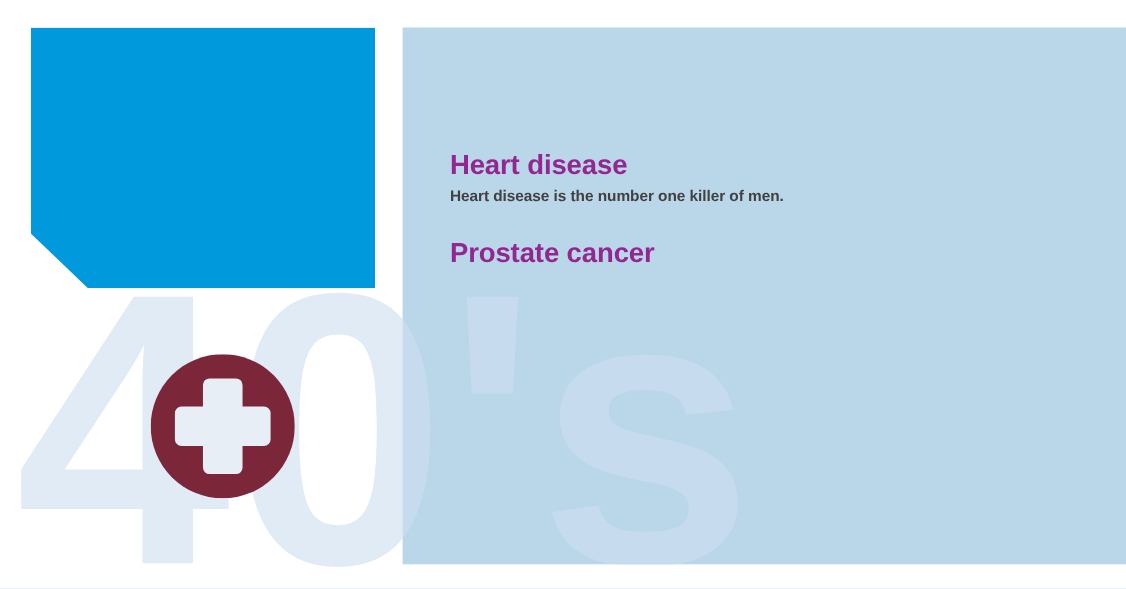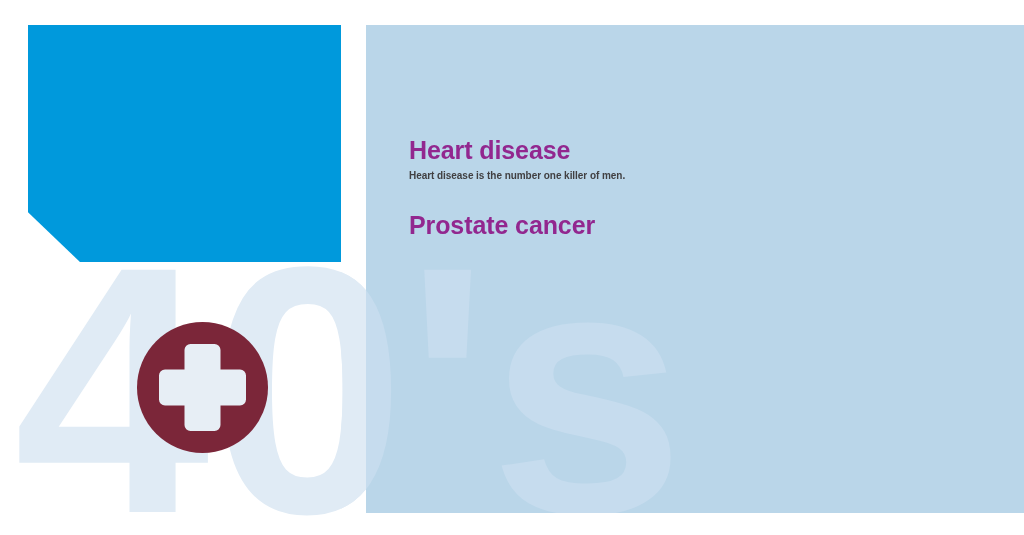--- a/index.html
+++ b/index.html
@@ -106,21 +106,21 @@
     font-family: "Liberation Sans", sans-serif;
     font-size: 25px;
     font-weight: bold;
     line-height: 1.18;
     margin: 0 0 3px 0;
     letter-spacing: -0.1px;
   }
   .risk-desc {
     color: #414042;
     font-family: "Liberation Sans", sans-serif;
-    font-size: 10px;
+    font-size: 14px;
     font-weight: bold;
     line-height: 1.42;
     margin: 0;
     white-space: pre-line;
     letter-spacing: -0.05px;
   }
 </style>
 </head>
 <body>
 

